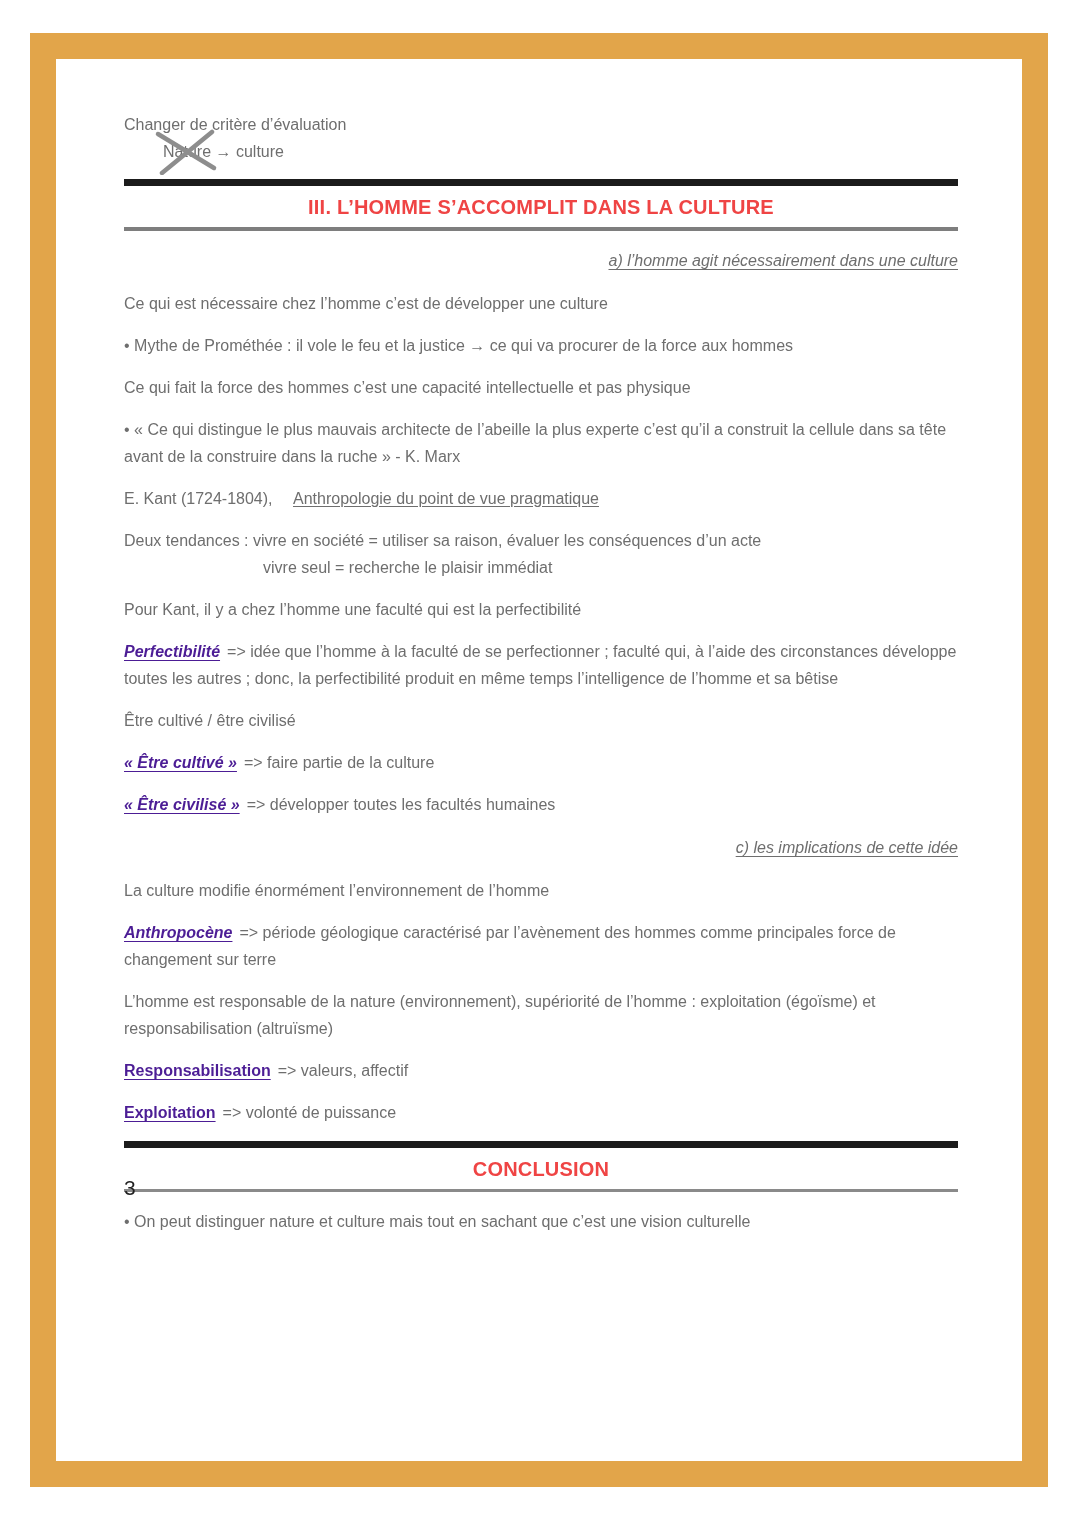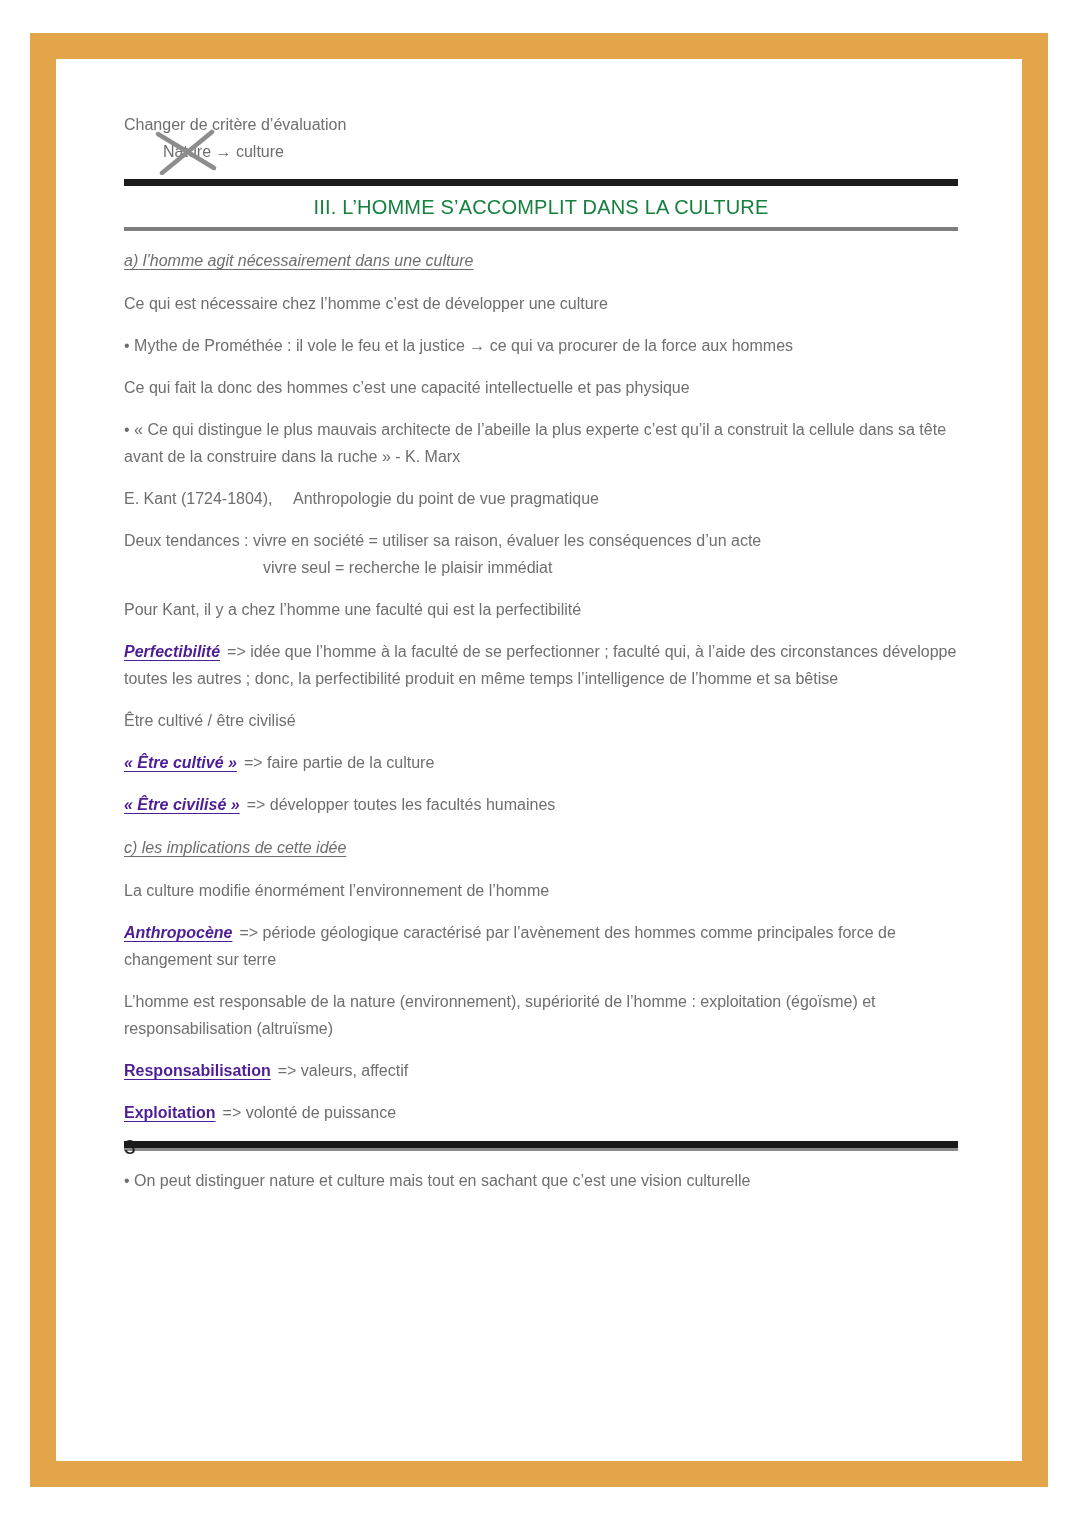--- a/index.html
+++ b/index.html
@@ -34,43 +34,43 @@
   }
   .xmark path {
     stroke: #8d8d8d; stroke-width: 4.5; fill: none; stroke-linecap: round;
   }
   .hblock { margin: 14px 0 16px 0; }
   .rule-thick { height: 7px; background: #1b1b1b; }
   .rule-thin { height: 4px; background: #7e7e7e; }
   .rule-thin.thin2 { height: 3px; background: #8a8a8a; }
   .htitle {
     text-align: center;
-    font-weight: normal;
-    color: #15803d;
+    font-weight: bold;
+    color: #ef4444;
     font-size: 20px;
     padding: 8px 0 6px 0;
     letter-spacing: 0.2px;
   }
   .subhead {
-    text-align: left;
+    text-align: right;
     font-style: italic;
     text-decoration: underline;
     text-underline-offset: 3px;
     margin: 16px 0 16px 0;
   }
   .term {
     font-weight: bold;
     font-style: italic;
     text-decoration: underline;
     text-underline-offset: 3px;
     margin-right: 7px;
     color: #4c1d95;
   }
   .term.upright { font-style: normal; }
-  .u { text-underline-offset: 2px; margin-left: 16px; }
+  .u { text-decoration: underline; text-underline-offset: 2px; margin-left: 16px; }
   .line { display: block; }
   .line.indent { padding-left: 139px; }
   .page-num {
     position: absolute;
     left: 68px; bottom: 34px;
     color: #1f1f1f;
     font-size: 21px;
   }
 </style>
 </head>
@@ -93,21 +93,21 @@
 
       <div class="hblock">
         <div class="rule-thick"></div>
         <div class="htitle">III. L’HOMME S’ACCOMPLIT DANS LA CULTURE</div>
         <div class="rule-thin"></div>
       </div>
 
       <div class="subhead">a) l’homme agit nécessairement dans une culture</div>
       <p>Ce qui est nécessaire chez l’homme c’est de développer une culture</p>
       <p>• Mythe de Prométhée : il vole le feu et la justice → ce qui va procurer de la force aux hommes</p>
-      <p>Ce qui fait la donc des hommes c’est une capacité intellectuelle et pas physique</p>
+      <p>Ce qui fait la force des hommes c’est une capacité intellectuelle et pas physique</p>
       <p>• « Ce qui distingue le plus mauvais architecte de l’abeille la plus experte c’est qu’il a construit la cellule dans sa tête avant de la construire dans la ruche » - K. Marx</p>
 
       <p><span>E. Kant (1724-1804), </span><span class="u">Anthropologie du point de vue pragmatique</span></p>
       <p>
           <span class="line">Deux tendances : vivre en société = utiliser sa raison, évaluer les conséquences d’un acte</span>
           <span class="line indent">vivre seul = recherche le plaisir immédiat</span>
         </p>
       <p>Pour Kant, il y a chez l’homme une faculté qui est la perfectibilité</p>
       <p><span class="term">Perfectibilité</span><span>=&gt; idée que l’homme à la faculté de se perfectionner ; faculté qui, à l’aide des circonstances développe toutes les autres ; donc, la perfectibilité produit en même temps l’intelligence de l’homme et sa bêtise</span></p>
       <p>Être cultivé / être civilisé</p>
@@ -116,20 +116,21 @@
 
       <div class="subhead">c) les implications de cette idée</div>
       <p>La culture modifie énormément l’environnement de l’homme</p>
       <p><span class="term">Anthropocène</span><span>=&gt; période géologique caractérisé par l’avènement des hommes comme principales force de changement sur terre</span></p>
       <p>L’homme est responsable de la nature (environnement), supériorité de l’homme : exploitation (égoïsme) et responsabilisation (altruïsme)</p>
       <p><span class="term upright">Responsabilisation</span><span>=&gt; valeurs, affectif</span></p>
       <p><span class="term upright">Exploitation</span><span>=&gt; volonté de puissance</span></p>
 
       <div class="hblock">
         <div class="rule-thick"></div>
+        <div class="htitle">CONCLUSION</div>
         <div class="rule-thin thin2"></div>
       </div>
       <p>• On peut distinguer nature et culture mais tout en sachant que c’est une vision culturelle</p>
 
       <div class="page-num">3</div>
     </div>
   </div>
 </div>
 
 </body></html>

